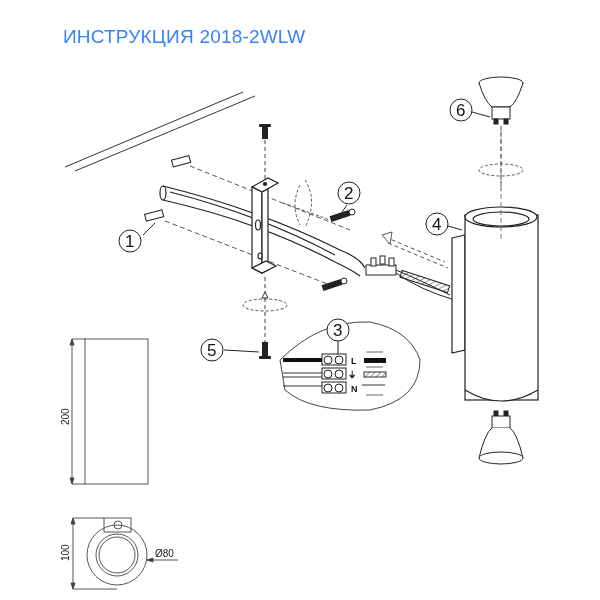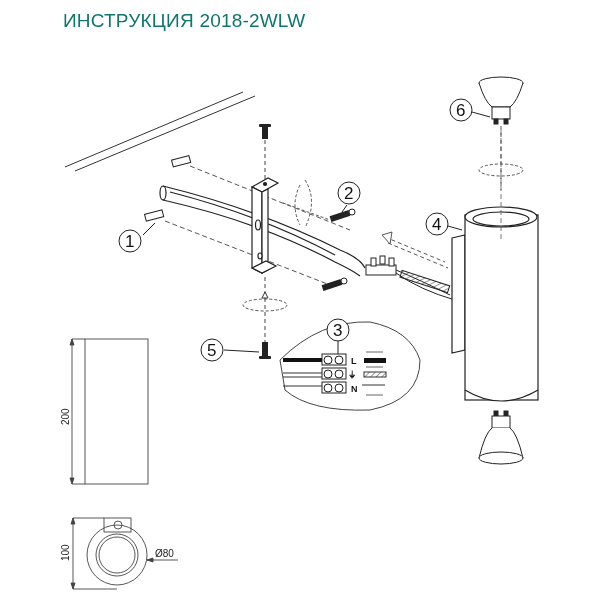--- a/index.html
+++ b/index.html
@@ -1,17 +1,17 @@
 <!DOCTYPE html>
 <html><head>
 <meta charset="utf-8">
 <style>
   html, body { margin: 0; padding: 0; background: #ffffff; }
   body { width: 600px; height: 600px; position: relative; overflow: hidden; font-family: "Liberation Sans", "DejaVu Sans", sans-serif; }
-  .title { position: absolute; left: 63px; top: 10px; font-size: 19px; color: #0f766e; letter-spacing: 0.2px; }
+  .title { position: absolute; left: 63px; top: 26px; font-size: 19px; color: #3b82f6; letter-spacing: 0.2px; }
   svg.diagram { position: absolute; left: 0; top: 0; }
   .callout-text { font-family: "Liberation Sans", sans-serif; font-size: 17px; fill: #111; }
   .dim-text { font-family: "Liberation Sans", sans-serif; font-size: 10px; fill: #222; }
   .term-text { font-family: "Liberation Sans", sans-serif; font-size: 9px; fill: #111; font-weight: bold; }
 </style>
 </head>
 <body>
 
 <div class="title">ИНСТРУКЦИЯ 2018-2WLW</div>
 

